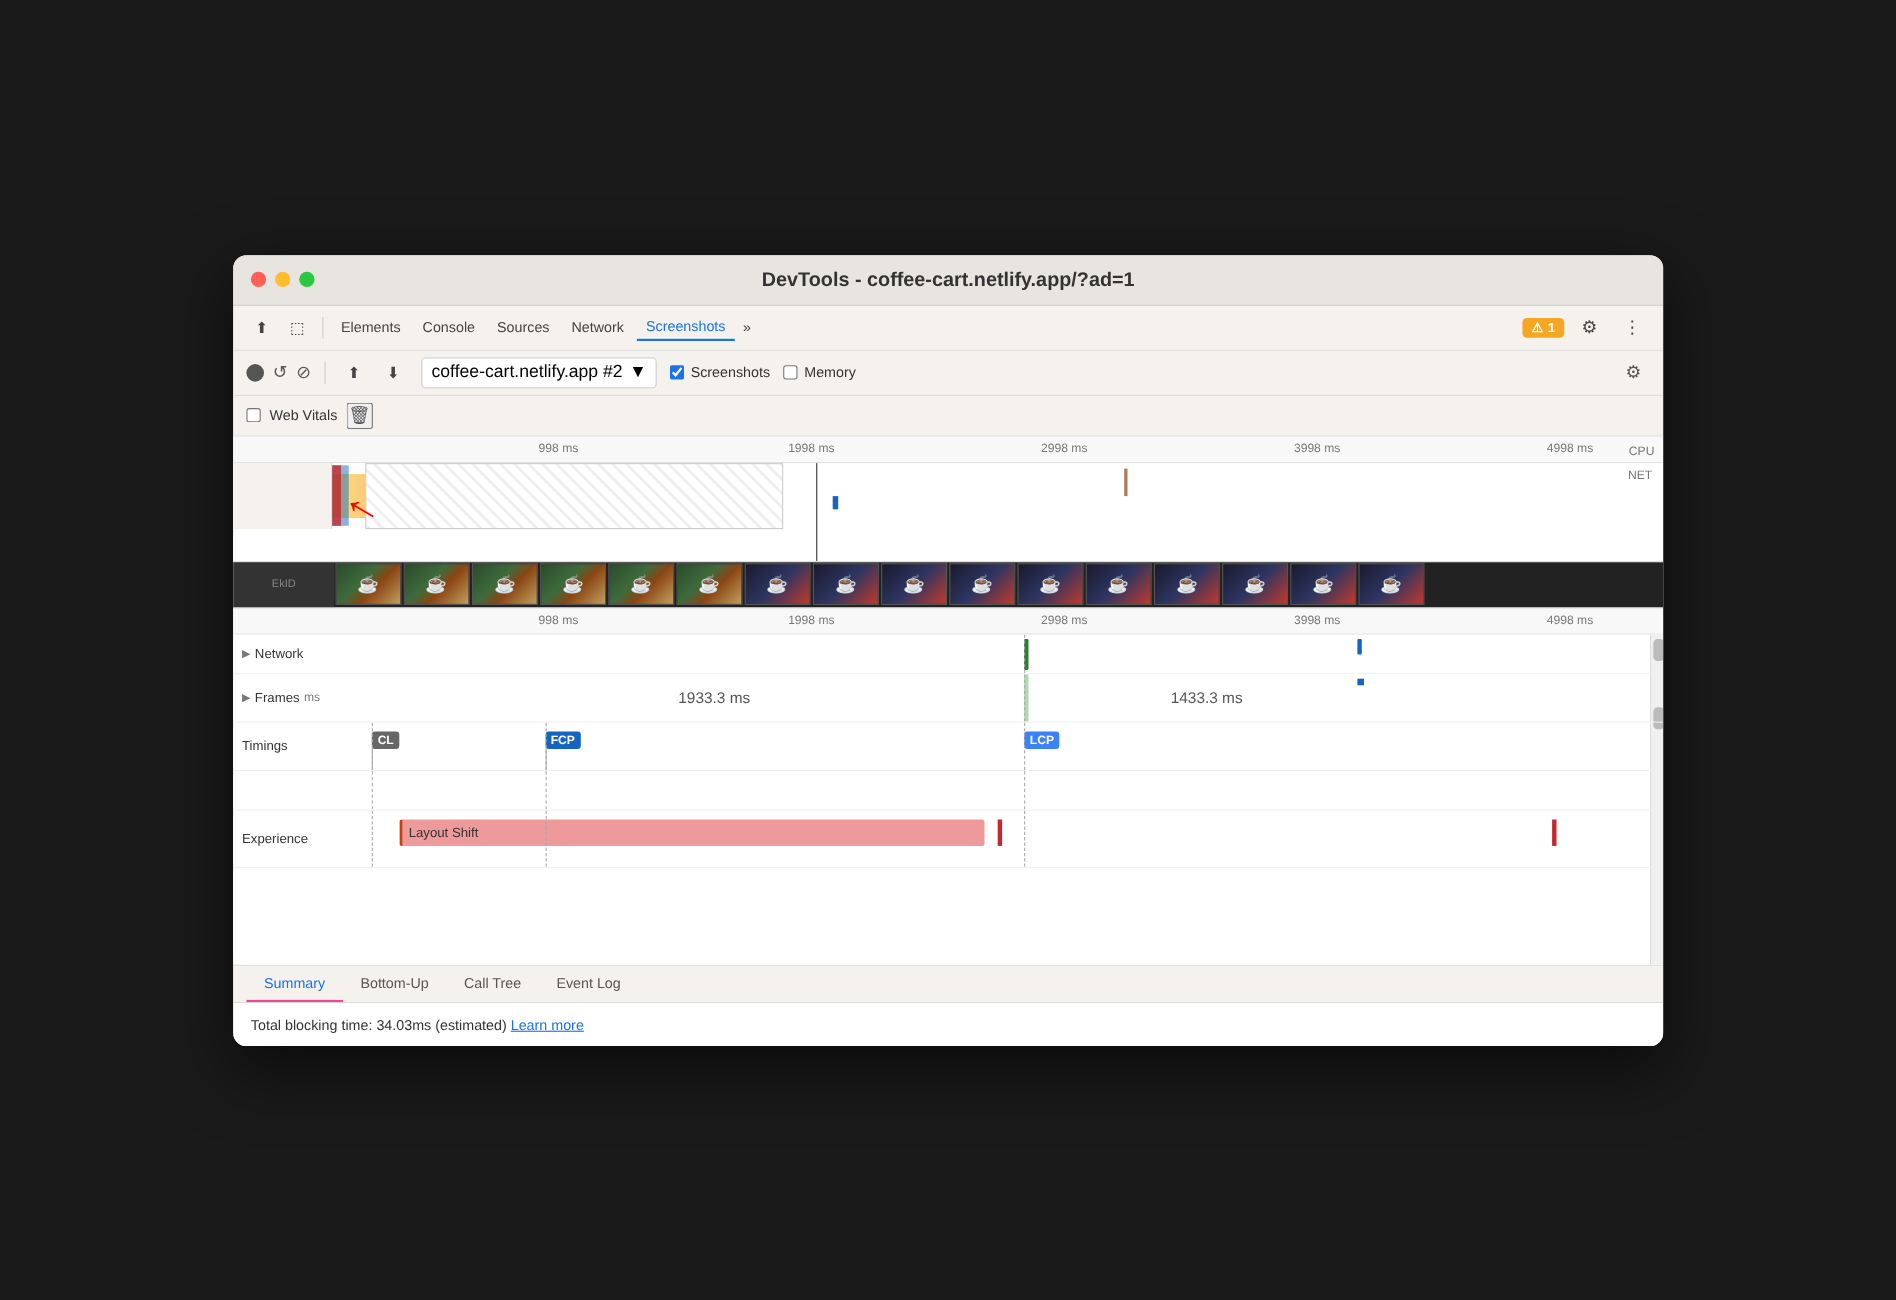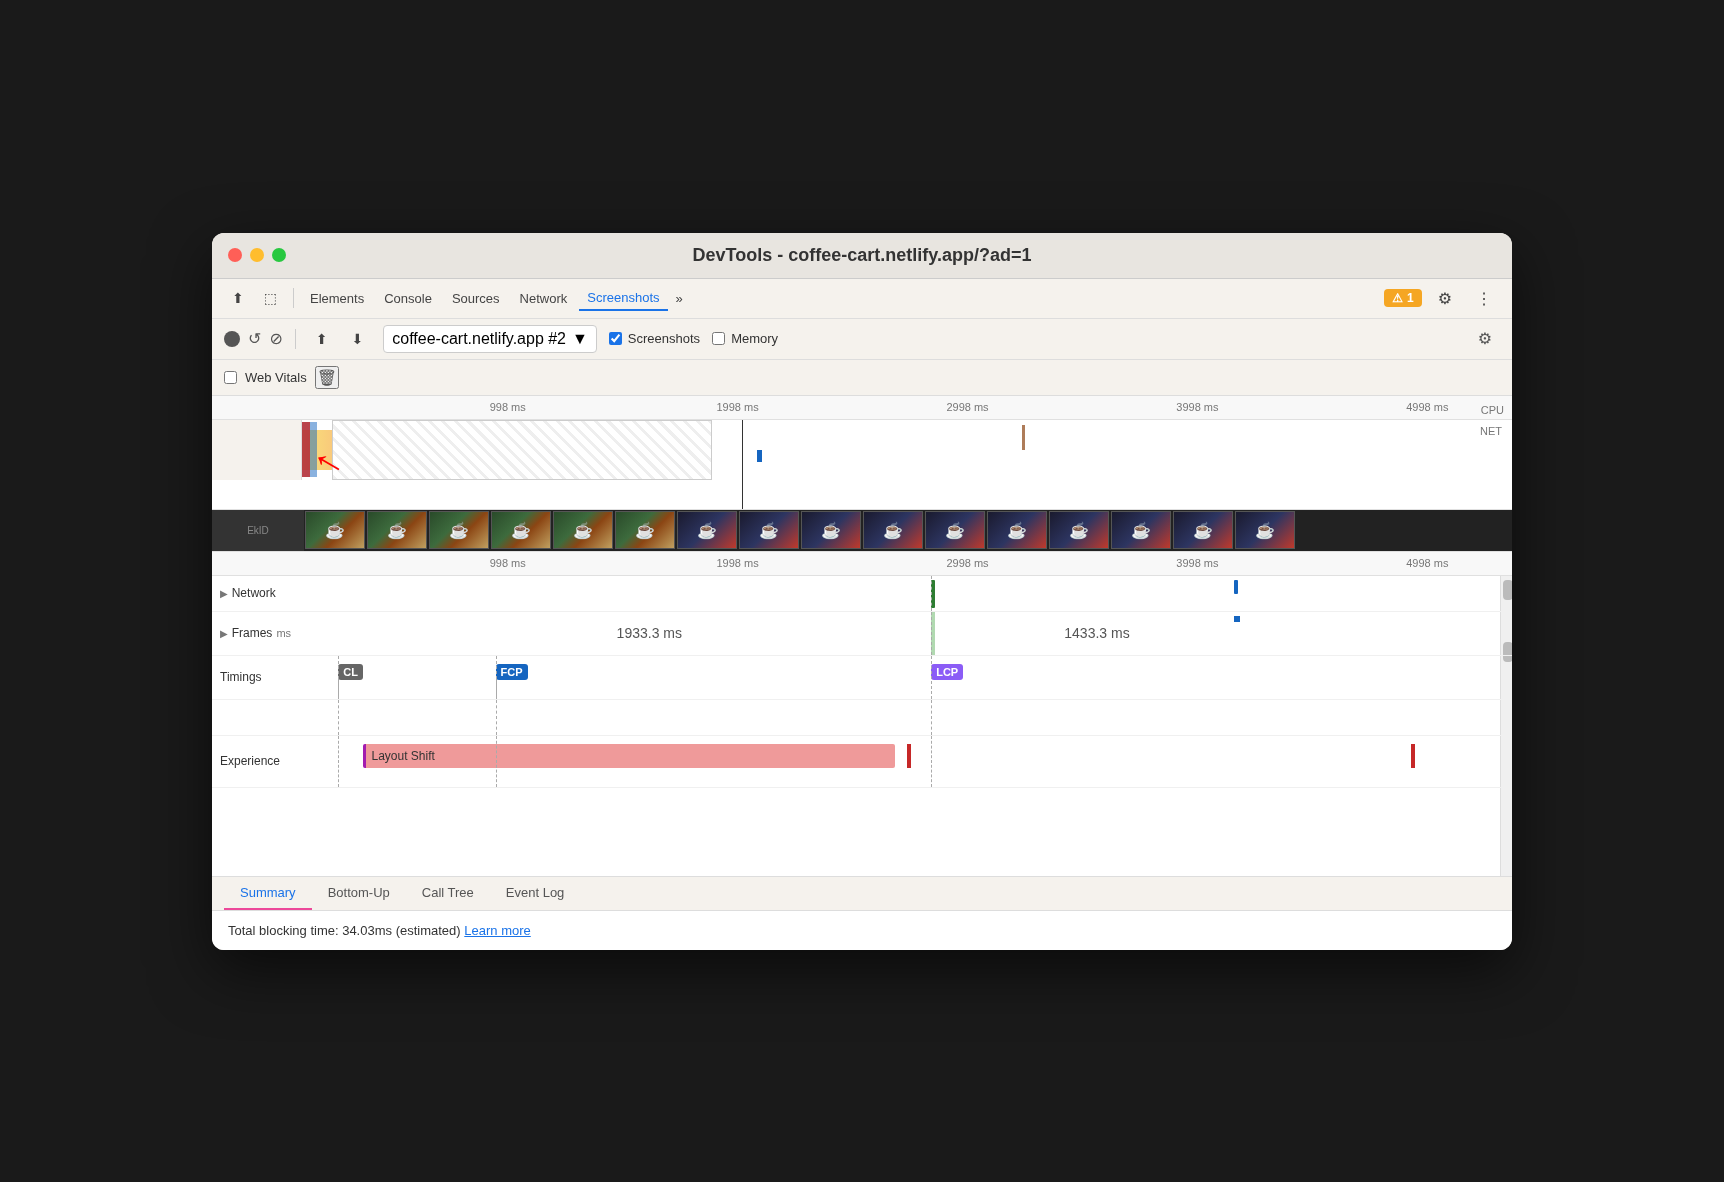--- a/index.html
+++ b/index.html
@@ -321,32 +321,32 @@
     }
     .timing-tag {
       padding: 2px 5px;
       border-radius: 3px;
       font-size: 11px;
       font-weight: 600;
       color: white;
     }
     .tag-cls { background: #666; }
     .tag-fcp { background: #1565c0; }
-    .tag-lcp { background: #8b5cf6; }
+    .tag-lcp { background: #3b82f6; }
     .experience-row {
       height: 48px;
     }
     .layout-shift-bar {
       position: absolute;
       top: 8px;
       left: 5%;
       width: 44%;
       height: 24px;
       background: #ef9a9a;
-      border-left: 3px solid #a21caf;
+      border-left: 3px solid #c2410c;
       border-radius: 2px;
       display: flex;
       align-items: center;
       padding-left: 6px;
       font-size: 12px;
       color: #333;
       font-weight: 500;
     }
     .layout-shift-accent {
       position: absolute;

